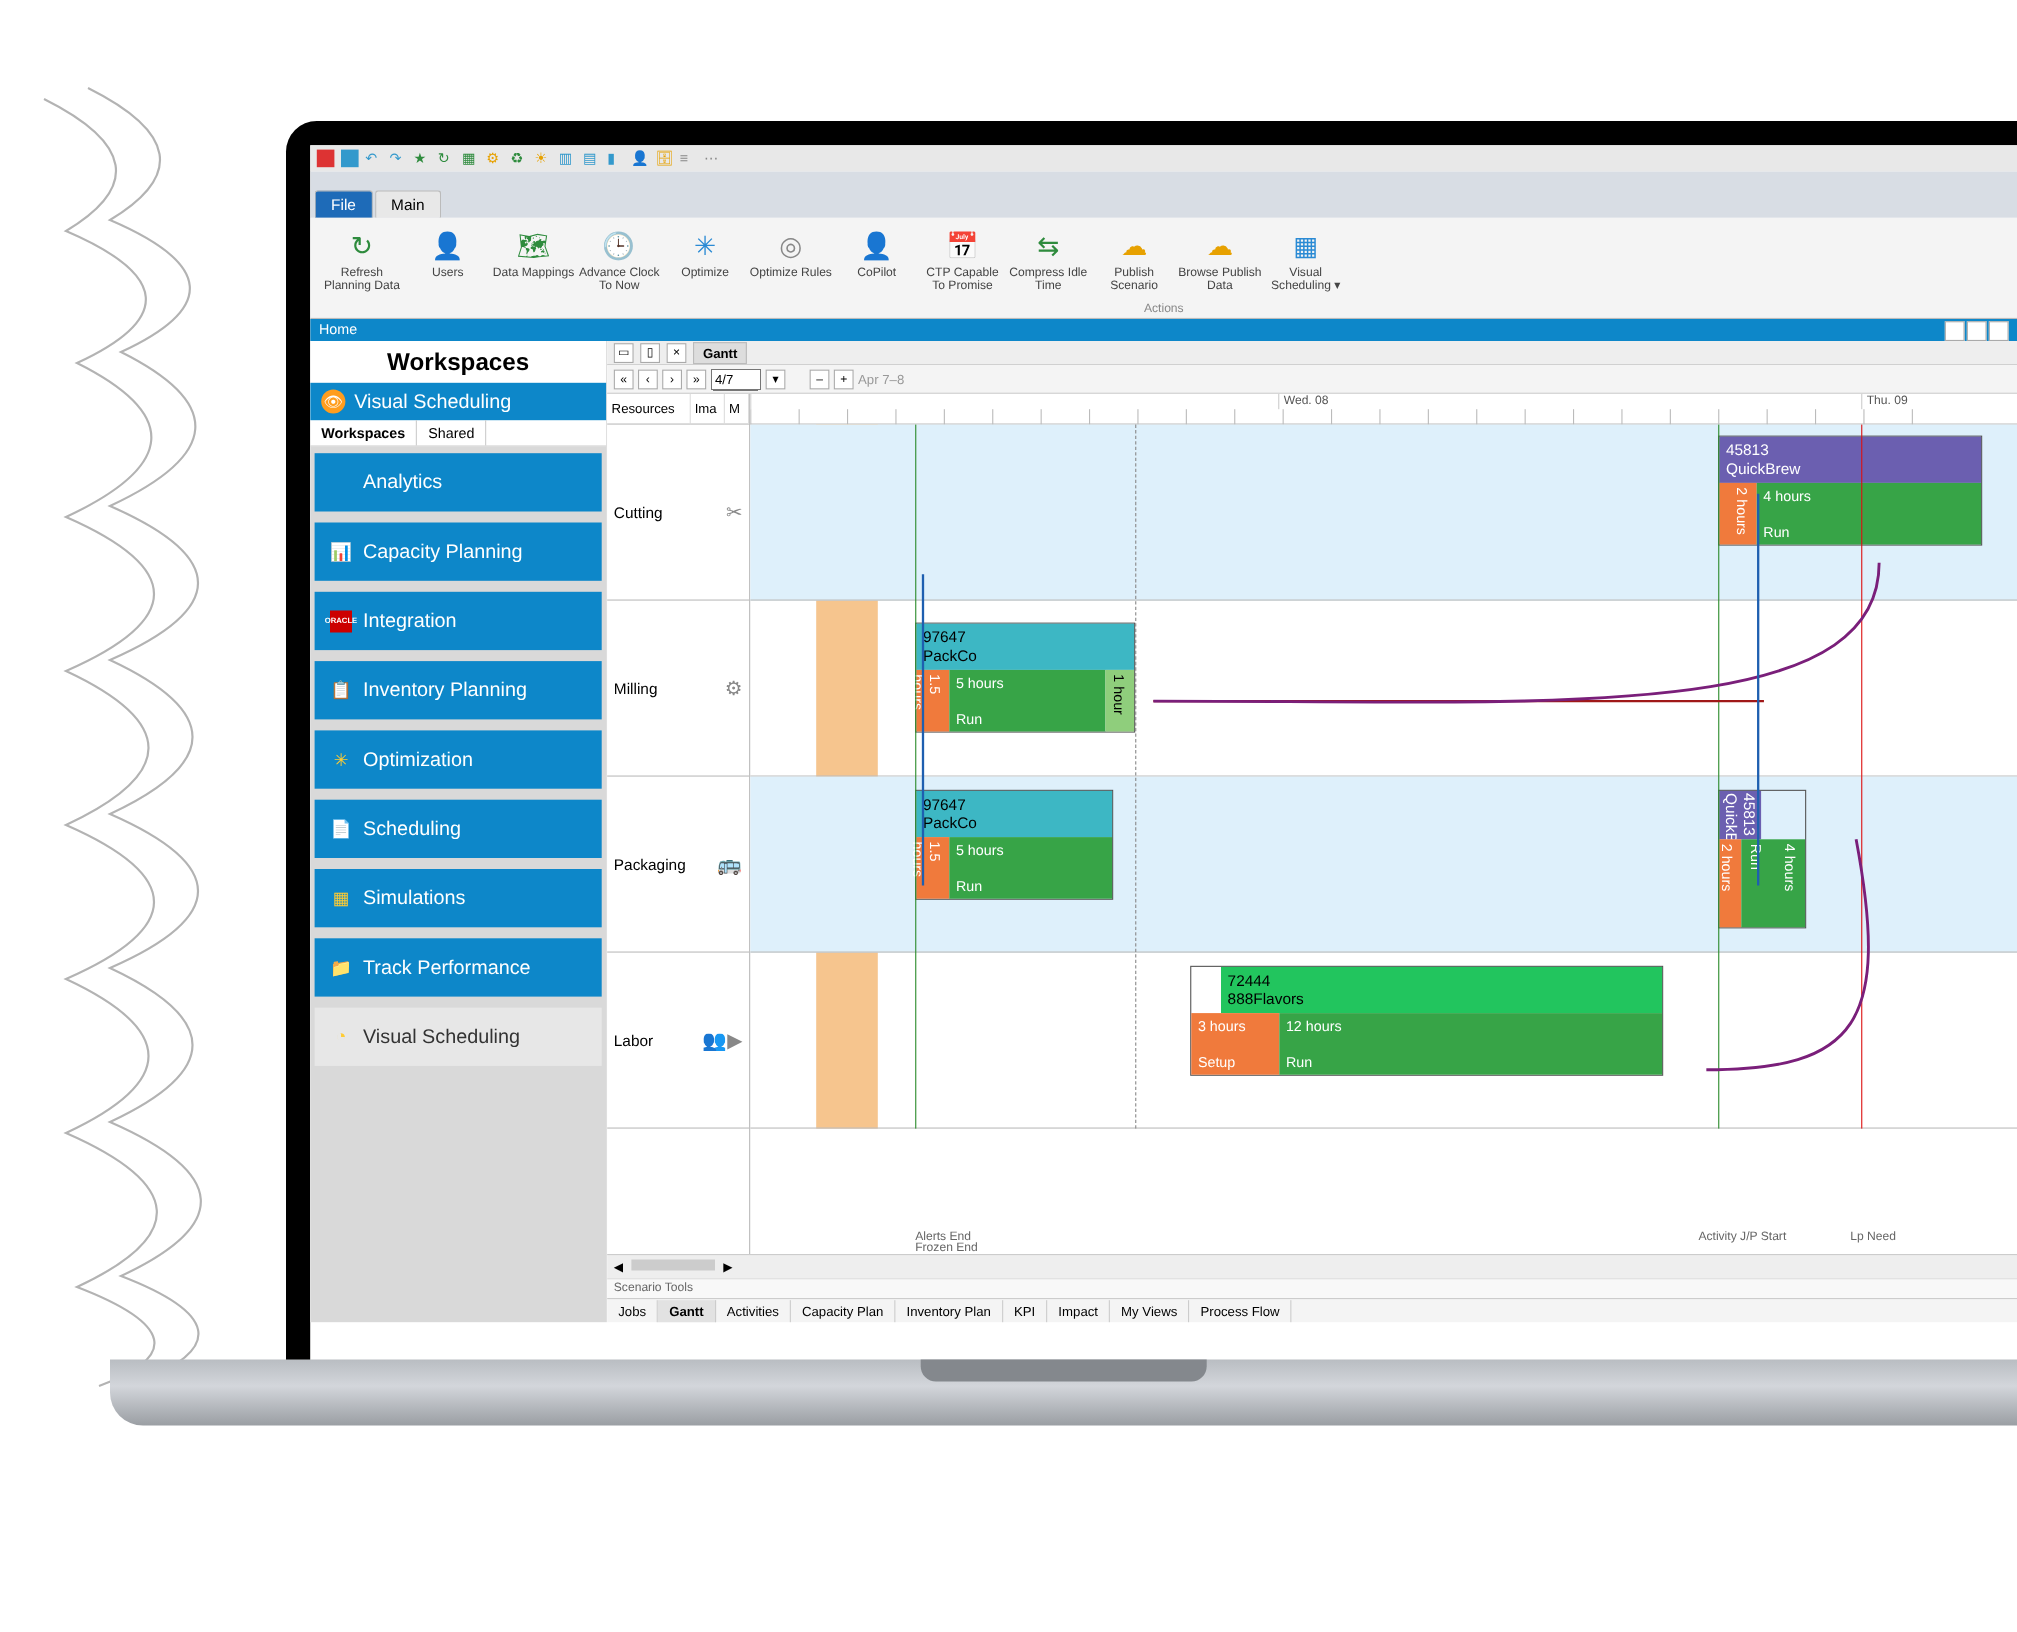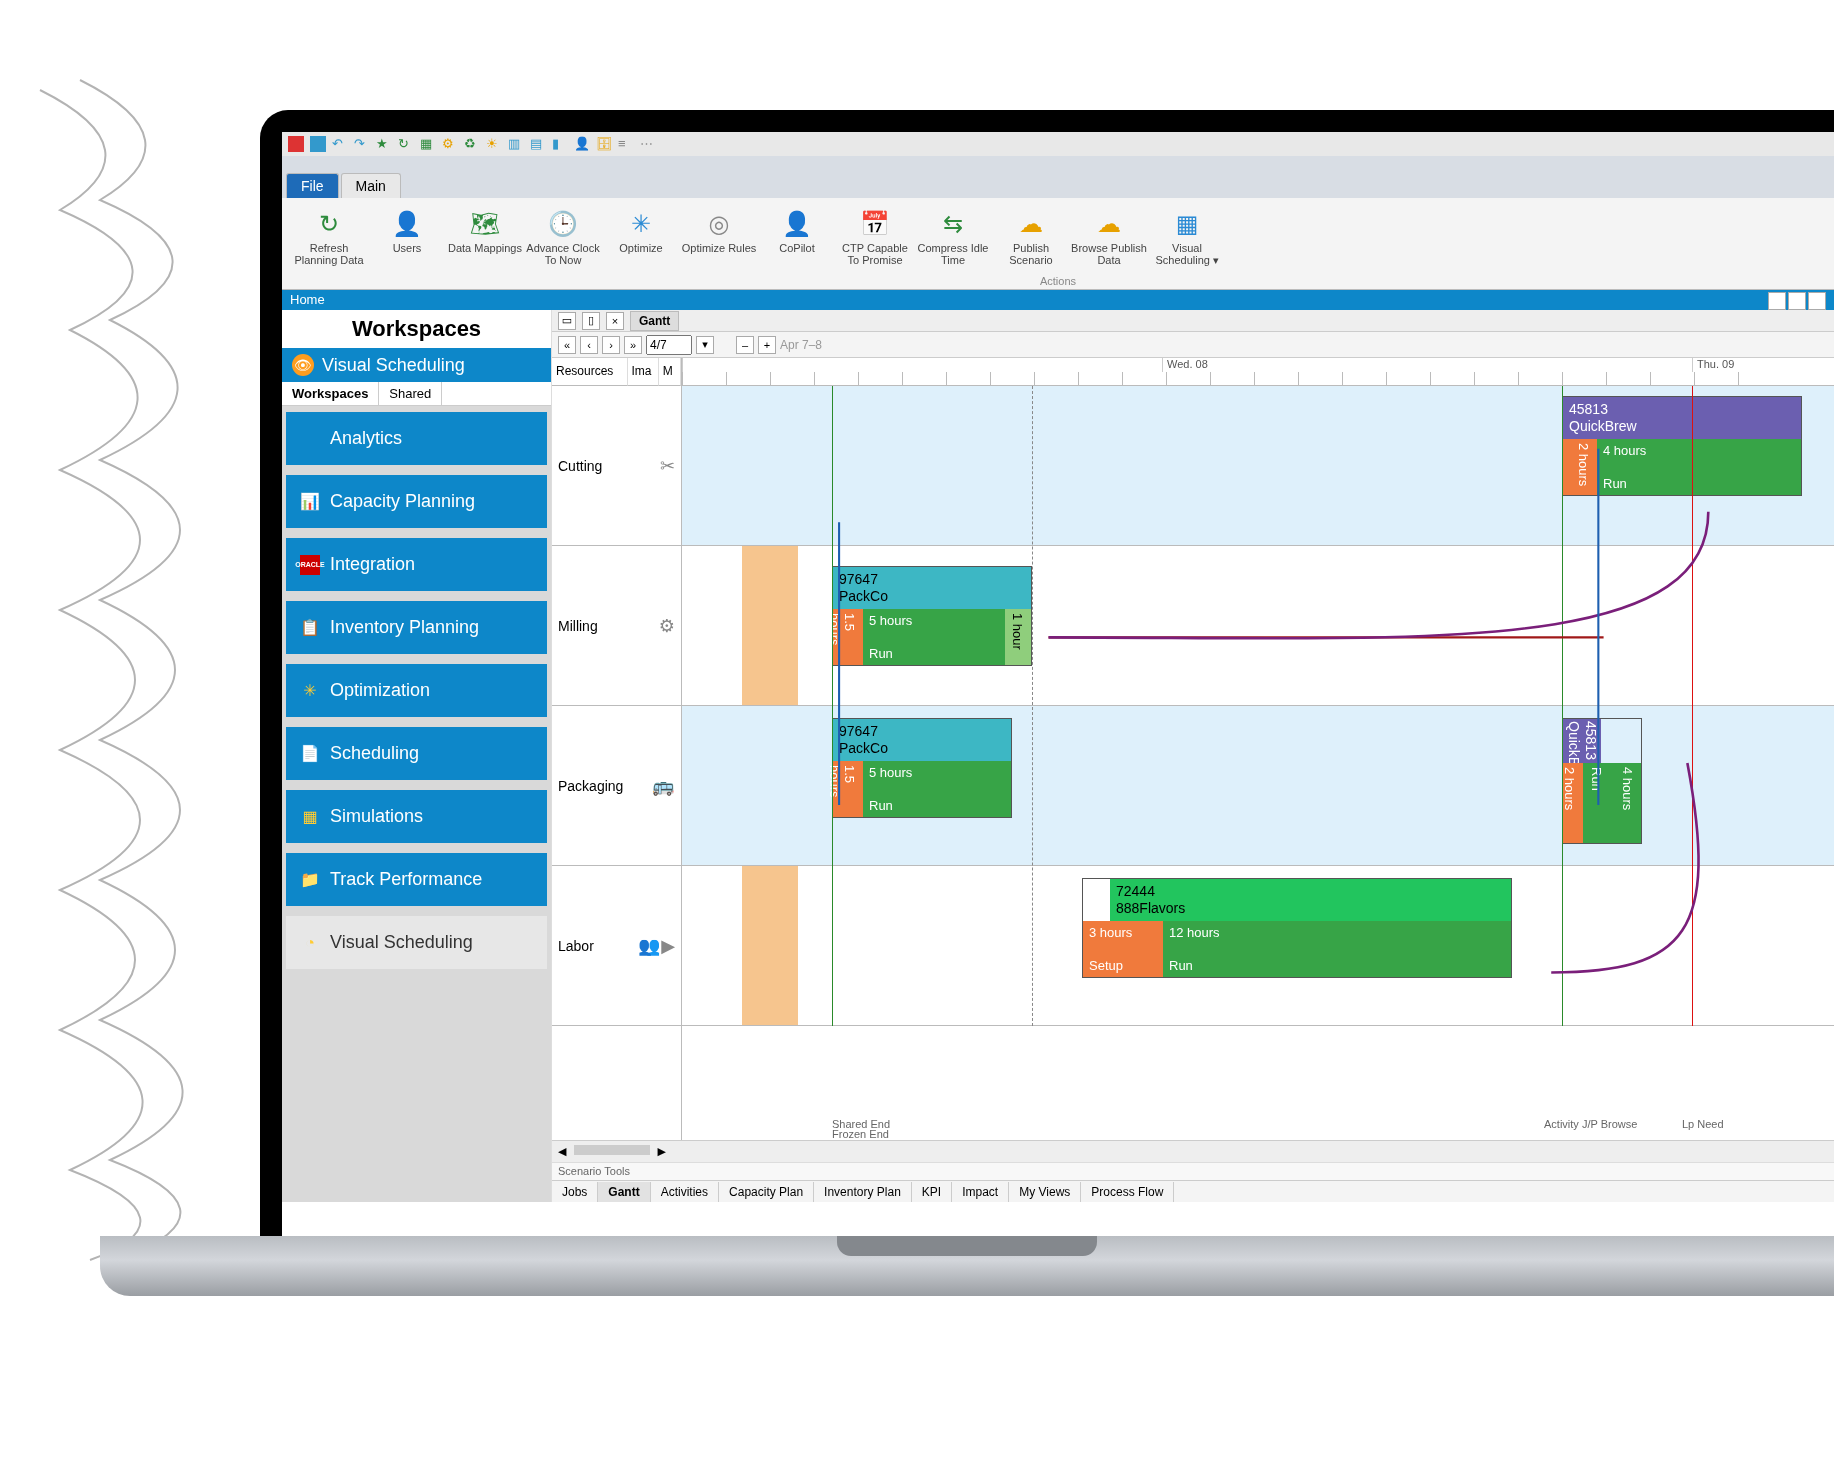--- a/index.html
+++ b/index.html
@@ -448,23 +448,23 @@
 
             <svg class="links" viewBox="0 0 1100 640" preserveAspectRatio="none">
               <path d="M 350 240 L 880 240" stroke="#a01818" stroke-width="2" fill="none"></path>
               <path d="M 350 240 C 700 240, 980 260, 980 120" stroke="#7a1f7a" stroke-width="2.5" fill="none"></path>
               <path d="M 830 560 C 960 560, 990 520, 960 360" stroke="#7a1f7a" stroke-width="2.5" fill="none"></path>
               <path d="M 150 130 L 150 400" stroke="#1e5fb0" stroke-width="2" fill="none"></path>
               <path d="M 875 60 L 875 400" stroke="#1e5fb0" stroke-width="2" fill="none"></path>
             </svg>
 
             <div style="position:absolute; bottom:0; left:0; right:0; height:22px; font-size:11px; color:#666;">
-              <span style="position:absolute; left:150px;">Shared End</span>
+              <span style="position:absolute; left:150px;">Alerts End</span>
               <span style="position:absolute; left:150px; top:10px;">Frozen End</span>
-              <span style="position:absolute; left:862px;">Activity J/P Browse</span>
+              <span style="position:absolute; left:862px;">Activity J/P Start</span>
               <span style="position:absolute; left:1000px;">Lp Need</span>
             </div>
           </div>
         </div>
 
         <div class="gantt-footer">
           <div class="sbar">
             <span>◀</span>
             <span style="flex:1; background:#ccc; height:10px;"></span>
             <span>▶</span>

